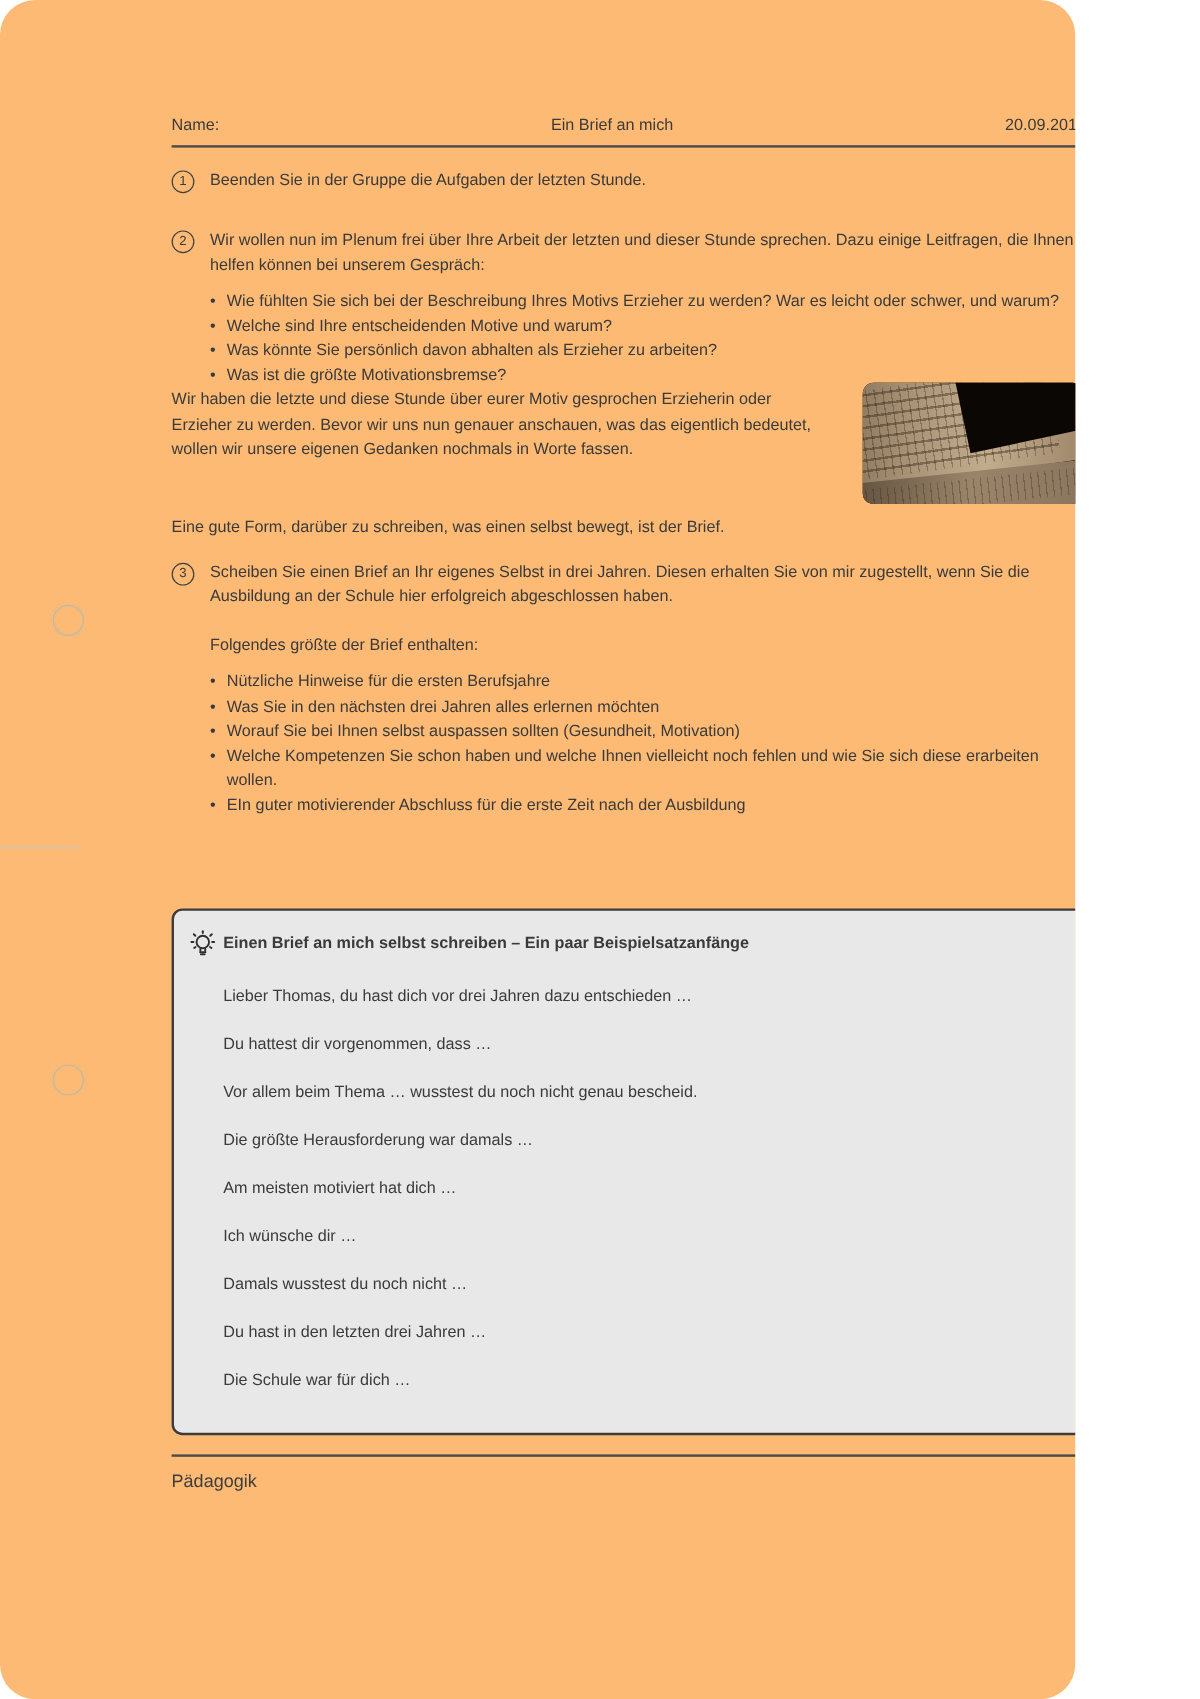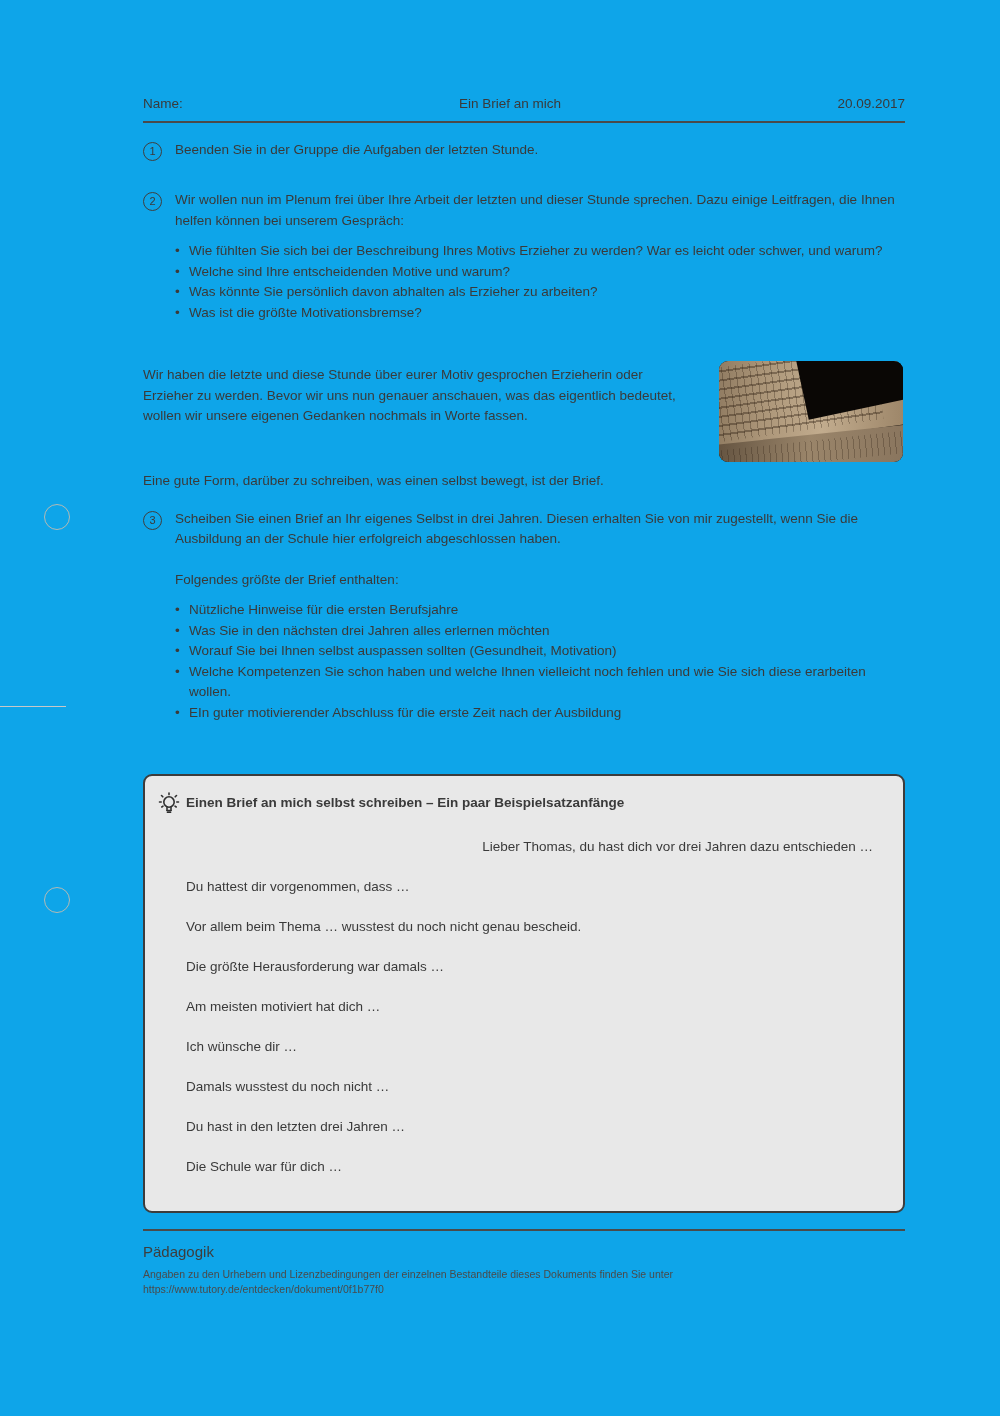--- a/index.html
+++ b/index.html
@@ -1,18 +1,18 @@
 <!DOCTYPE html>
 <html><head>
 <meta charset="utf-8">
 <style>
   html,body{margin:0;padding:0;background:#ffffff;}
   .page{
-    position:relative;width:1000px;height:1416px;background:#0ea5e9;overflow:hidden;
-    font-family:"Liberation Sans","DejaVu Sans",sans-serif;color:#3a3a3a;
+    position:relative;width:896px;height:1416px;background:#fdba74;overflow:hidden;
+    font-family:"Liberation Sans","DejaVu Sans",sans-serif;color:#3a3a3a;border-radius:29px;
   }
   .content{position:absolute;left:143px;top:96px;width:762px;}
 
   
   .header{display:flex;align-items:baseline;font-size:13.5px;}
   .header .h-name{flex:0 0 auto;}
   .header .h-title{flex:1;text-align:center;}
   .header .h-date{flex:0 0 auto;}
   .header-rule{border:none;border-top:2px solid #4a4a4a;margin:10px 0 0 0;}
 
@@ -29,21 +29,21 @@
   .t3{margin-top:17px;}
 
   
   ul.bullets{list-style:none;margin:10px 0 0 32px;padding:0;font-size:13.5px;line-height:1.52;}
   ul.bullets li{position:relative;padding-left:14px;}
   ul.bullets li::before{content:"\2022";position:absolute;left:0;top:0;}
 
   .para{font-size:13.5px;line-height:1.52;}
 
   
-  .motiv-row{position:relative;margin-top:42px;min-height:101px;}
+  .motiv-row{position:relative;min-height:101px;}
   .motiv-text{width:540px;}
   .photo{
     position:absolute;right:2px;top:-4px;width:184px;height:101px;border-radius:9px;
     overflow:hidden;background:#16100a;box-shadow:inset 0 0 18px rgba(0,0,0,.65);
   }
   .photo .paper-main{
     position:absolute;left:-28px;top:-14px;width:210px;height:92px;
     background:linear-gradient(100deg,#7d6a52 0%,#ab9578 35%,#c2ac8e 62%,#9c8568 100%);
     transform:rotate(-8deg);
   }
@@ -65,27 +65,27 @@
   .photo .dark-corner{
     position:absolute;right:-46px;top:-34px;width:150px;height:78px;background:#0a0705;
     transform:rotate(-12deg);
   }
 
   .p-brief{margin-top:5px;}
   .folgendes{margin:20px 0 0 32px;}
 
   
   .hint-box{
-    box-sizing:border-box;margin-top:51px;width:762px;height:439px;background:#e8e8e8;
+    box-sizing:border-box;margin-top:76px;width:762px;height:439px;background:#e8e8e8;
     border:2px solid #3c3c3c;border-radius:9px;padding:18px 30px 0 41px;overflow:hidden;position:relative;
   }
   .bulb-wrap{position:absolute;left:11px;top:15px;width:26px;height:26px;}
   .hint-title{font-size:13.5px;font-weight:bold;line-height:18px;}
   .hint-line{margin-top:23px;font-size:13.5px;line-height:17px;}
-  .hint-line.first{margin-top:26px;text-align:right;}
+  .hint-line.first{margin-top:26px;}
 
   
   .footer-rule{border:none;border-top:2px solid #4a4a4a;margin:16px 0 0 0;}
   .subject{margin-top:12px;font-size:15px;color:#3d3d3d;}
   .license{margin-top:7px;font-size:10.5px;line-height:15px;color:#4a4a4a;}
 
   
   .hole{position:absolute;left:44px;width:26px;height:26px;border:1.5px solid #b4bab4;border-radius:50%;box-sizing:border-box;}
   .hole.top{top:504px;}
   .hole.bottom{top:887px;}
@@ -168,19 +168,15 @@
       <div class="hint-line">Die größte Herausforderung war damals …</div>
       <div class="hint-line">Am meisten motiviert hat dich …</div>
       <div class="hint-line">Ich wünsche dir …</div>
       <div class="hint-line">Damals wusstest du noch nicht …</div>
       <div class="hint-line">Du hast in den letzten drei Jahren …</div>
       <div class="hint-line">Die Schule war für dich …</div>
     </div>
 
     <hr class="footer-rule">
     <div class="subject">Pädagogik</div>
-    <div class="license">
-      <div>Angaben zu den Urhebern und Lizenzbedingungen der einzelnen Bestandteile dieses Dokuments finden Sie unter</div>
-      <div>https://www.tutory.de/entdecken/dokument/0f1b77f0</div>
-    </div>
 
   </div>
 </div>
 
 </body></html>

